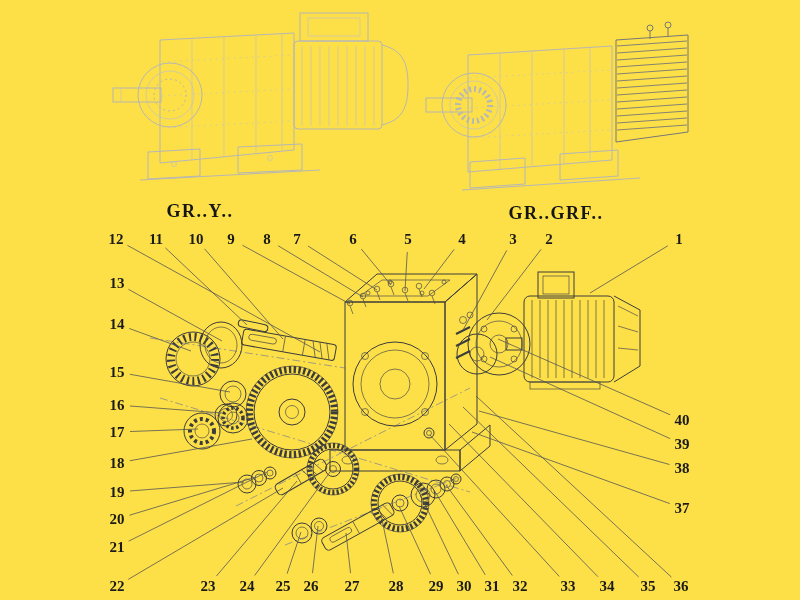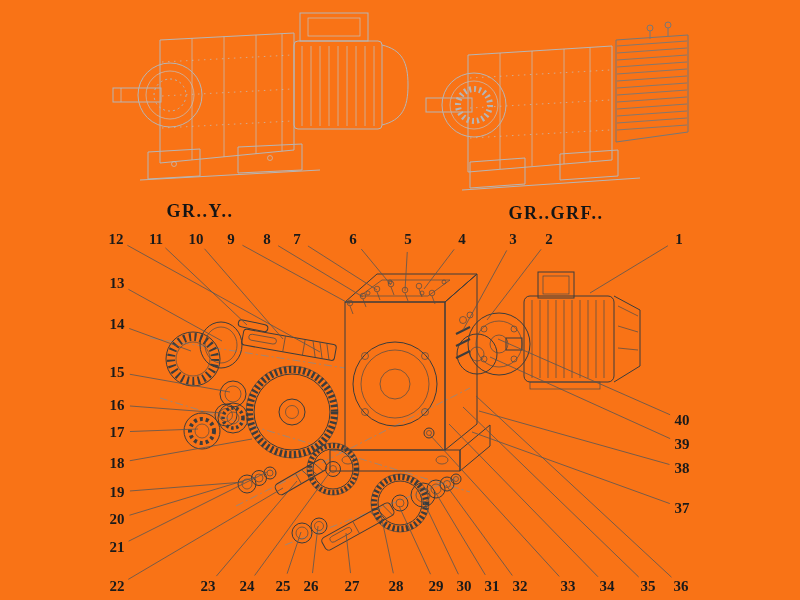--- a/index.html
+++ b/index.html
@@ -1,16 +1,16 @@
 <!DOCTYPE html>
 <html><head>
 <meta charset="utf-8">
 <style>
   html,body{margin:0;padding:0;background:#fff;}
-  .canvas{position:relative;width:800px;height:600px;background:#f97316;overflow:hidden;
+  .canvas{position:relative;width:800px;height:600px;background:#fde047;overflow:hidden;
           font-family:"Liberation Serif",serif;text-align:center;}
   svg{position:absolute;left:0;top:0;}
   .variant-label{font:bold 18px "Liberation Serif",serif;letter-spacing:1.5px;fill:#151515;text-anchor:middle;}
   #callout-layer line{stroke:#555;stroke-width:.8;}
   #callout-layer text{font:600 15px "Liberation Serif",serif;fill:#1a1a1a;text-anchor:middle;}
   .ghost{stroke:#b6b6b6;fill:none;stroke-width:1;}
   .ghost-fine{stroke:#c2c2c2;fill:none;stroke-width:.7;}
   .dark{stroke:#3c3c3c;fill:none;stroke-width:1;}
   .dark-thin{stroke:#4a4a4a;fill:none;stroke-width:.7;}
   .axis{stroke:#8a8a8a;fill:none;stroke-width:.8;stroke-dasharray:8 3 2 3;}

